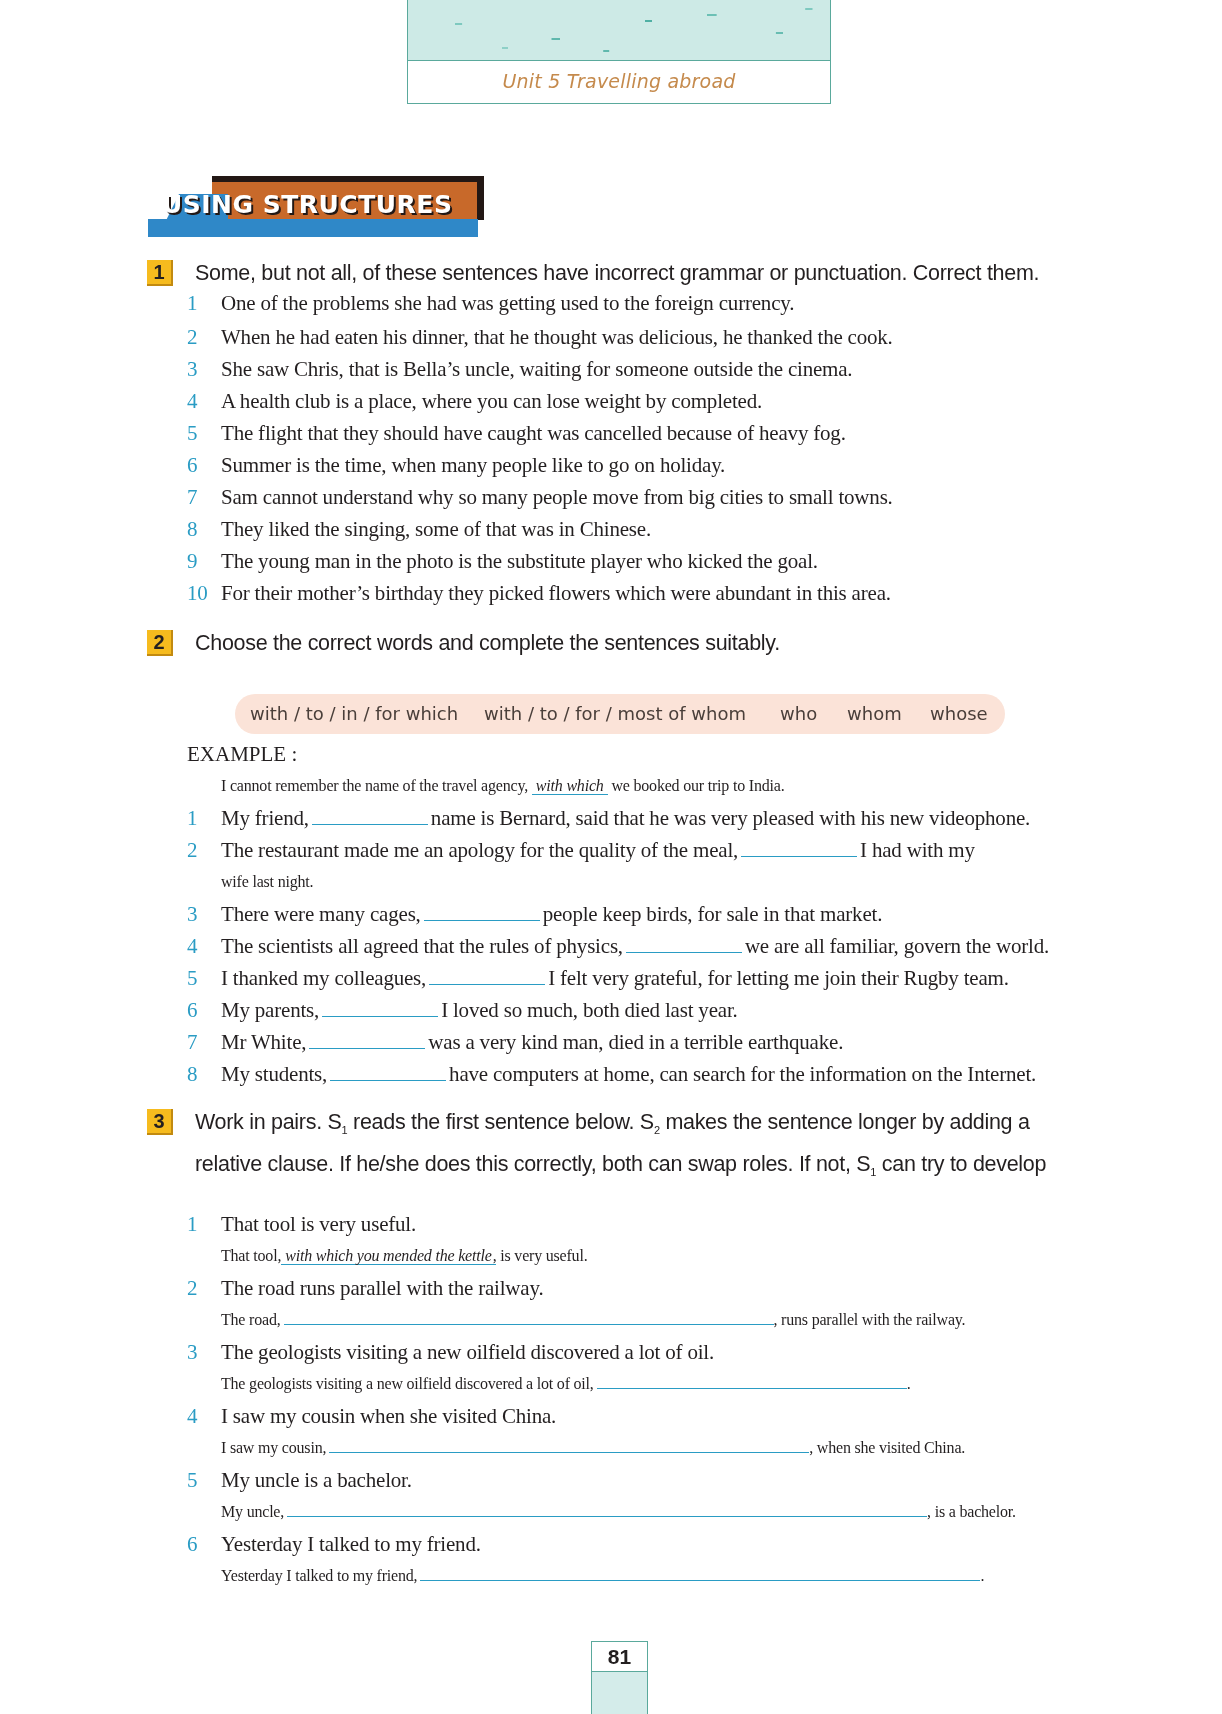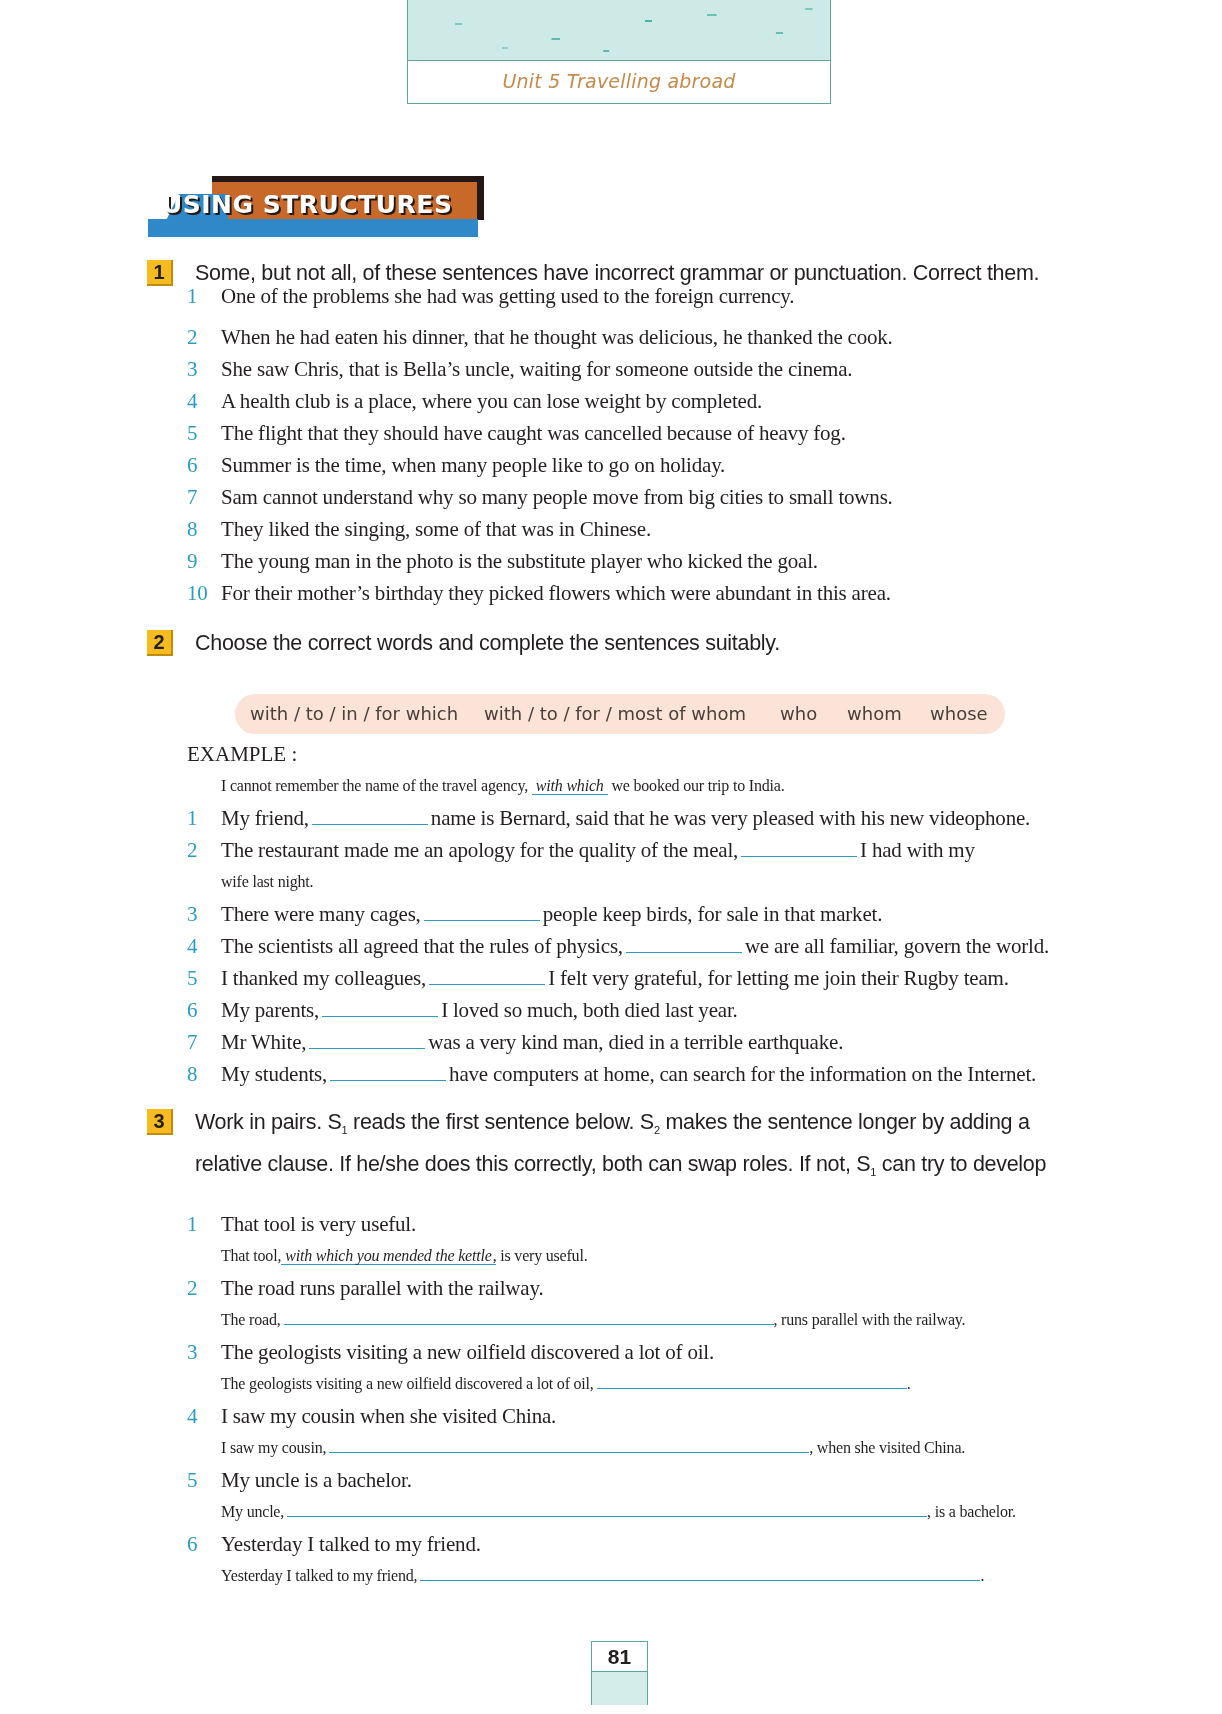--- a/index.html
+++ b/index.html
@@ -32,21 +32,21 @@
   .item { position:absolute; left:187px; font-size:21px; line-height:32px; white-space:nowrap; letter-spacing:-0.2px; }
   .item .n { display:inline-block; width:34px; color:#2a9cc4; }
   .cont { position:absolute; left:221px; font-size:16px; line-height:32px; white-space:nowrap; letter-spacing:-0.2px; }
   .blank { display:inline-block; border-bottom:1.6px solid #2a9cc4; height:20px; vertical-align:baseline; margin:0 3px; }
   .ans { font-style:italic; border-bottom:1.6px solid #2a9cc4; padding:0 4px; color:#231f20; }
 
   .options { position:absolute; left:235px; top:694px; width:770px; height:40px; background:#fbe3d8; border-radius:20px; font-family:"DejaVu Sans", sans-serif; font-size:18px; color:#4a3f3a; line-height:40px; }
   .options span { position:absolute; top:0; }
   .example { position:absolute; left:187px; top:738px; font-size:21px; line-height:32px; }
 
-  .page-box { position:absolute; left:591px; top:1641px; width:57px; height:64px; border:1.5px solid #5aa99c; border-bottom:none; box-sizing:border-box; }
+  .page-box { position:absolute; left:591px; top:1641px; width:57px; height:73px; border:1.5px solid #5aa99c; border-bottom:none; box-sizing:border-box; }
   .page-num { position:absolute; left:0; right:0; top:0; height:29px; border-bottom:1.5px solid #5aa99c; text-align:center; font-family:"Liberation Sans", sans-serif; font-weight:bold; font-size:21px; line-height:29px; color:#231f20; background:#fff; }
   .page-fill { position:absolute; left:0; right:0; top:30px; bottom:0; background:#d4ecea; }
 </style>
 </head>
 <body>
 
 <div class="unit-box">
   <div class="unit-photo"></div>
   <div class="unit-title">Unit 5 Travelling abroad</div>
 </div>
@@ -57,21 +57,21 @@
   <div class="blue-left"></div>
   <div class="blue"></div>
   <div class="btitle">USING STRUCTURES</div>
 </div>
 
 <div class="q-head" style="top:256px;">
   <div class="q-num">1</div>
   <div class="q-text">Some, but not all, of these sentences have incorrect grammar or punctuation. Correct them.</div>
 </div>
 <div id="ex1-items">
-    <div class="item" style="top:280px"><span class="n">1</span><span>One of the problems she had was getting used to the foreign currency.</span></div>
+    <div class="item" style="top:287px"><span class="n">1</span><span>One of the problems she had was getting used to the foreign currency.</span></div>
     <div class="item" style="top:321px"><span class="n">2</span><span>When he had eaten his dinner, that he thought was delicious, he thanked the cook.</span></div>
     <div class="item" style="top:353px"><span class="n">3</span><span>She saw Chris, that is Bella’s uncle, waiting for someone outside the cinema.</span></div>
     <div class="item" style="top:385px"><span class="n">4</span><span>A health club is a place, where you can lose weight by completed.</span></div>
     <div class="item" style="top:417px"><span class="n">5</span><span>The flight that they should have caught was cancelled because of heavy fog.</span></div>
     <div class="item" style="top:449px"><span class="n">6</span><span>Summer is the time, when many people like to go on holiday.</span></div>
     <div class="item" style="top:481px"><span class="n">7</span><span>Sam cannot understand why so many people move from big cities to small towns.</span></div>
     <div class="item" style="top:513px"><span class="n">8</span><span>They liked the singing, some of that was in Chinese.</span></div>
     <div class="item" style="top:545px"><span class="n">9</span><span>The young man in the photo is the substitute player who kicked the goal.</span></div>
     <div class="item" style="top:577px"><span class="n">10</span><span>For their mother’s birthday they picked flowers which were abundant in this area.</span></div>
   </div>

